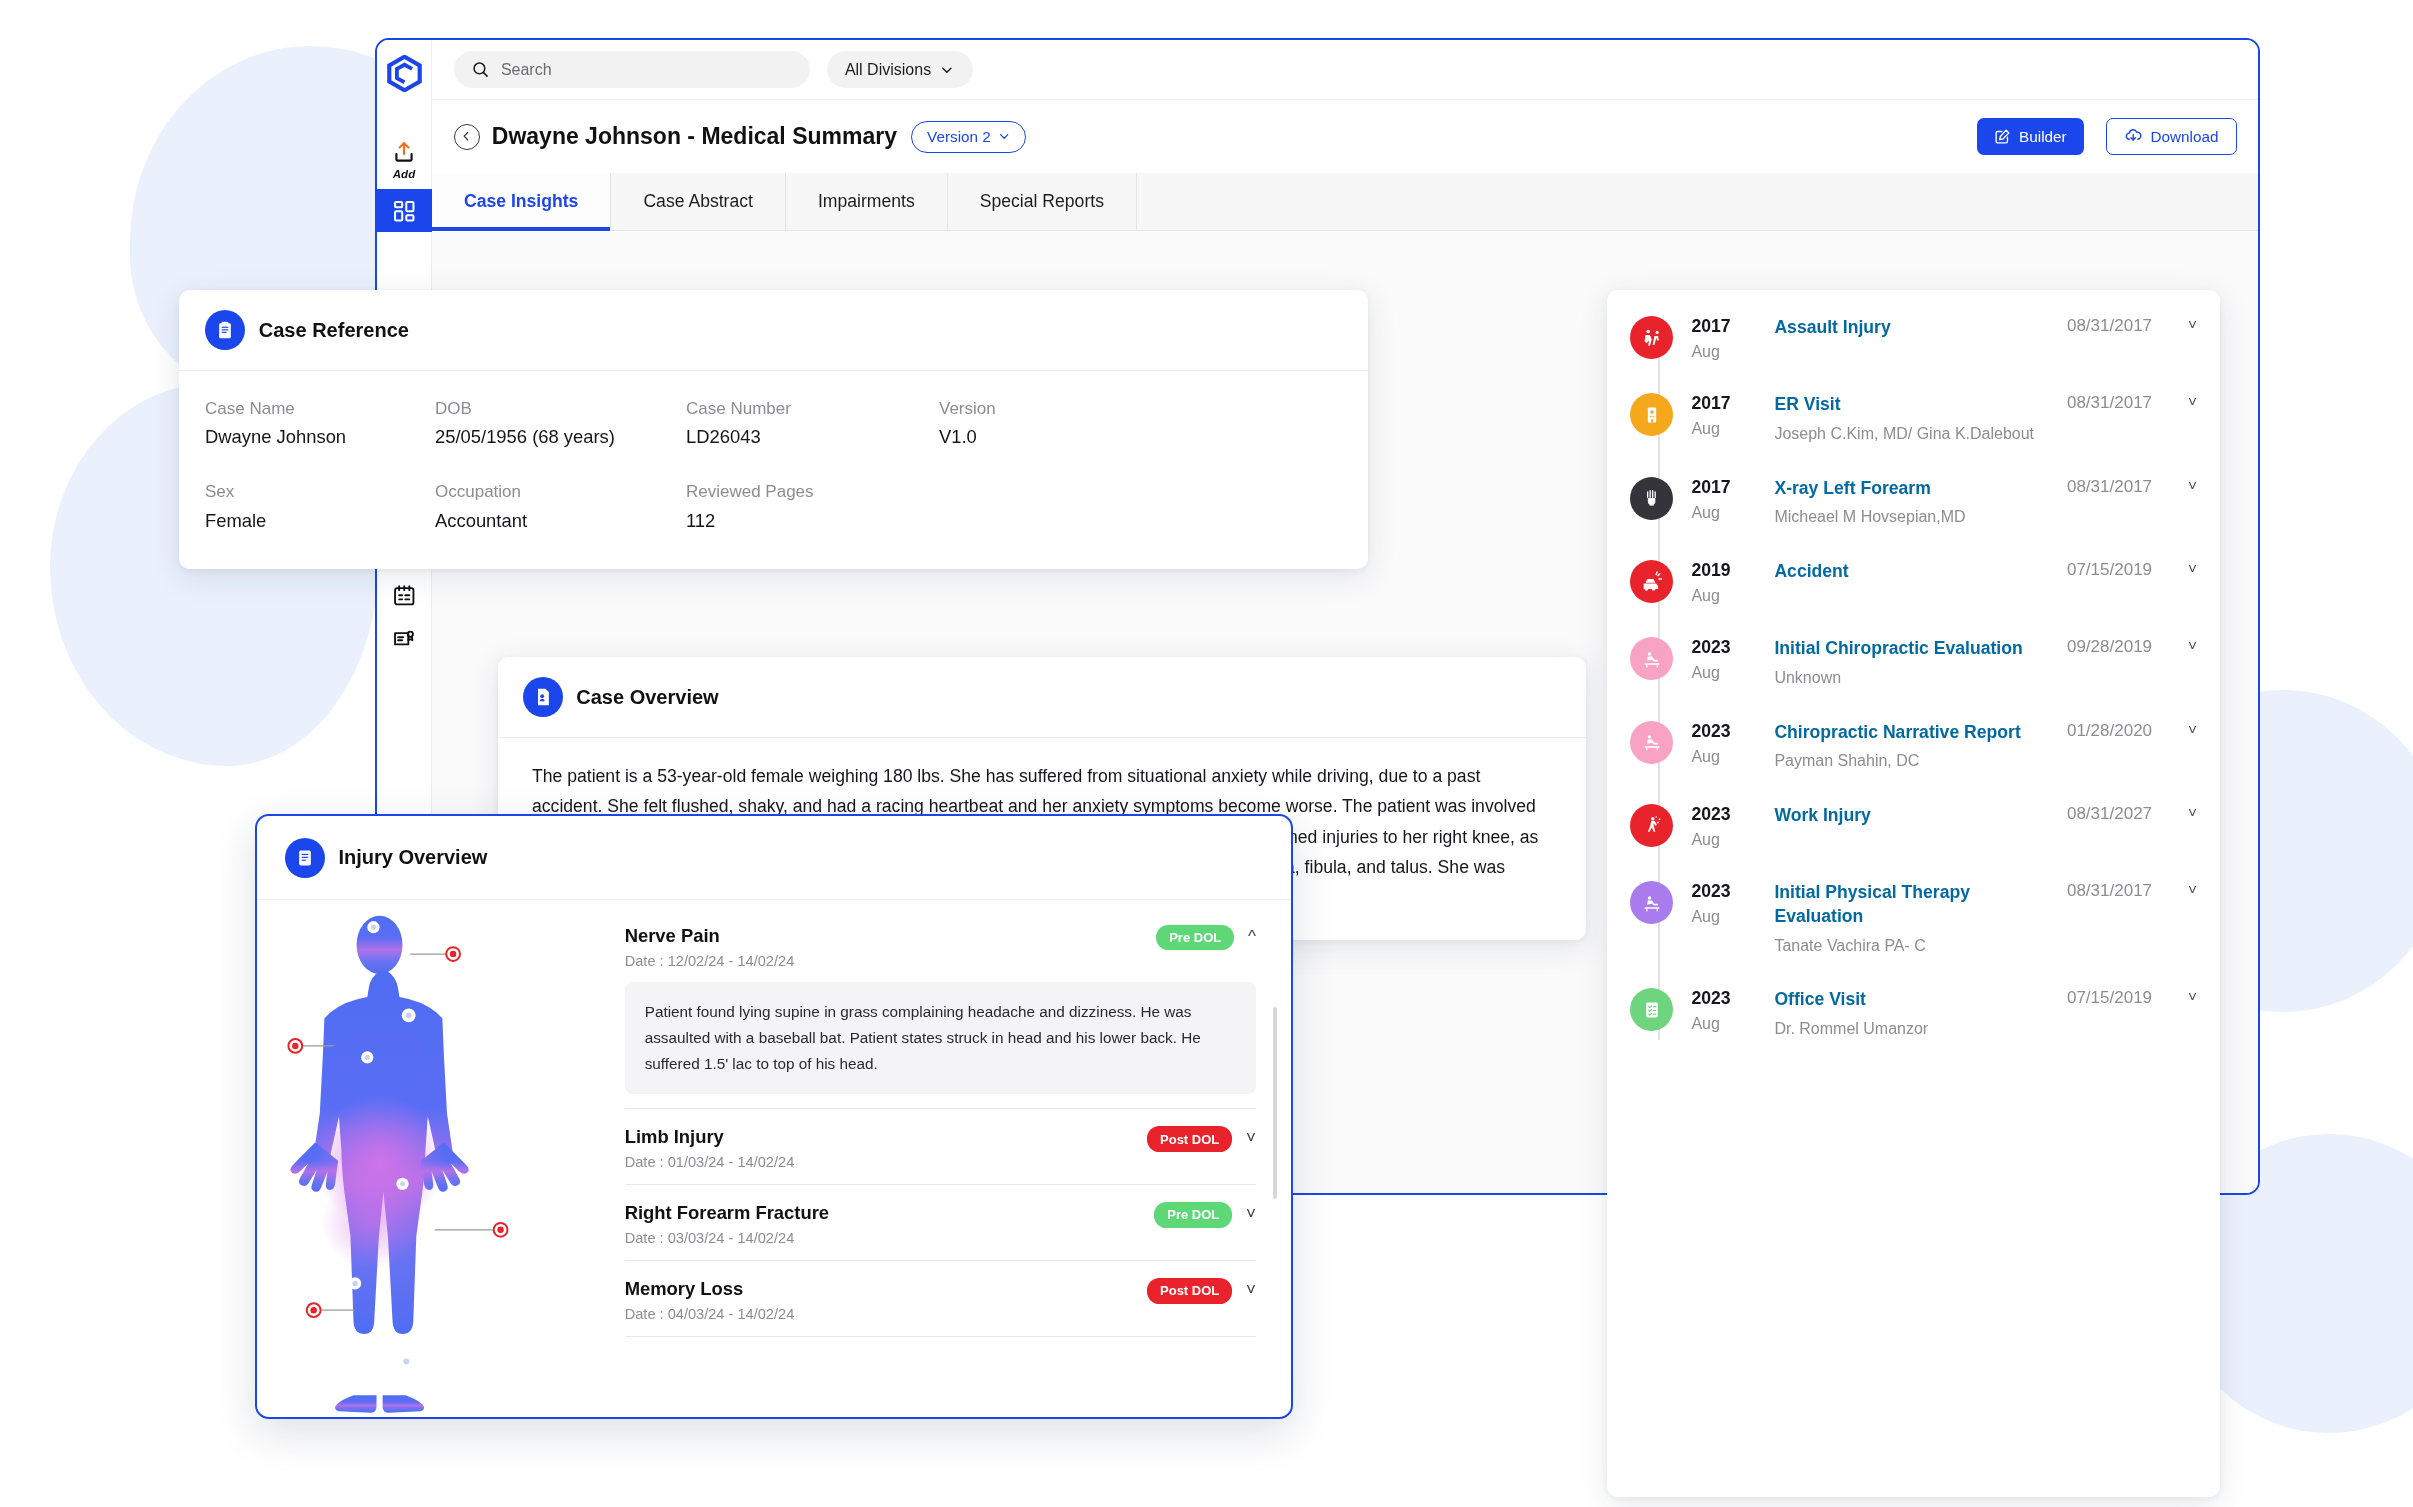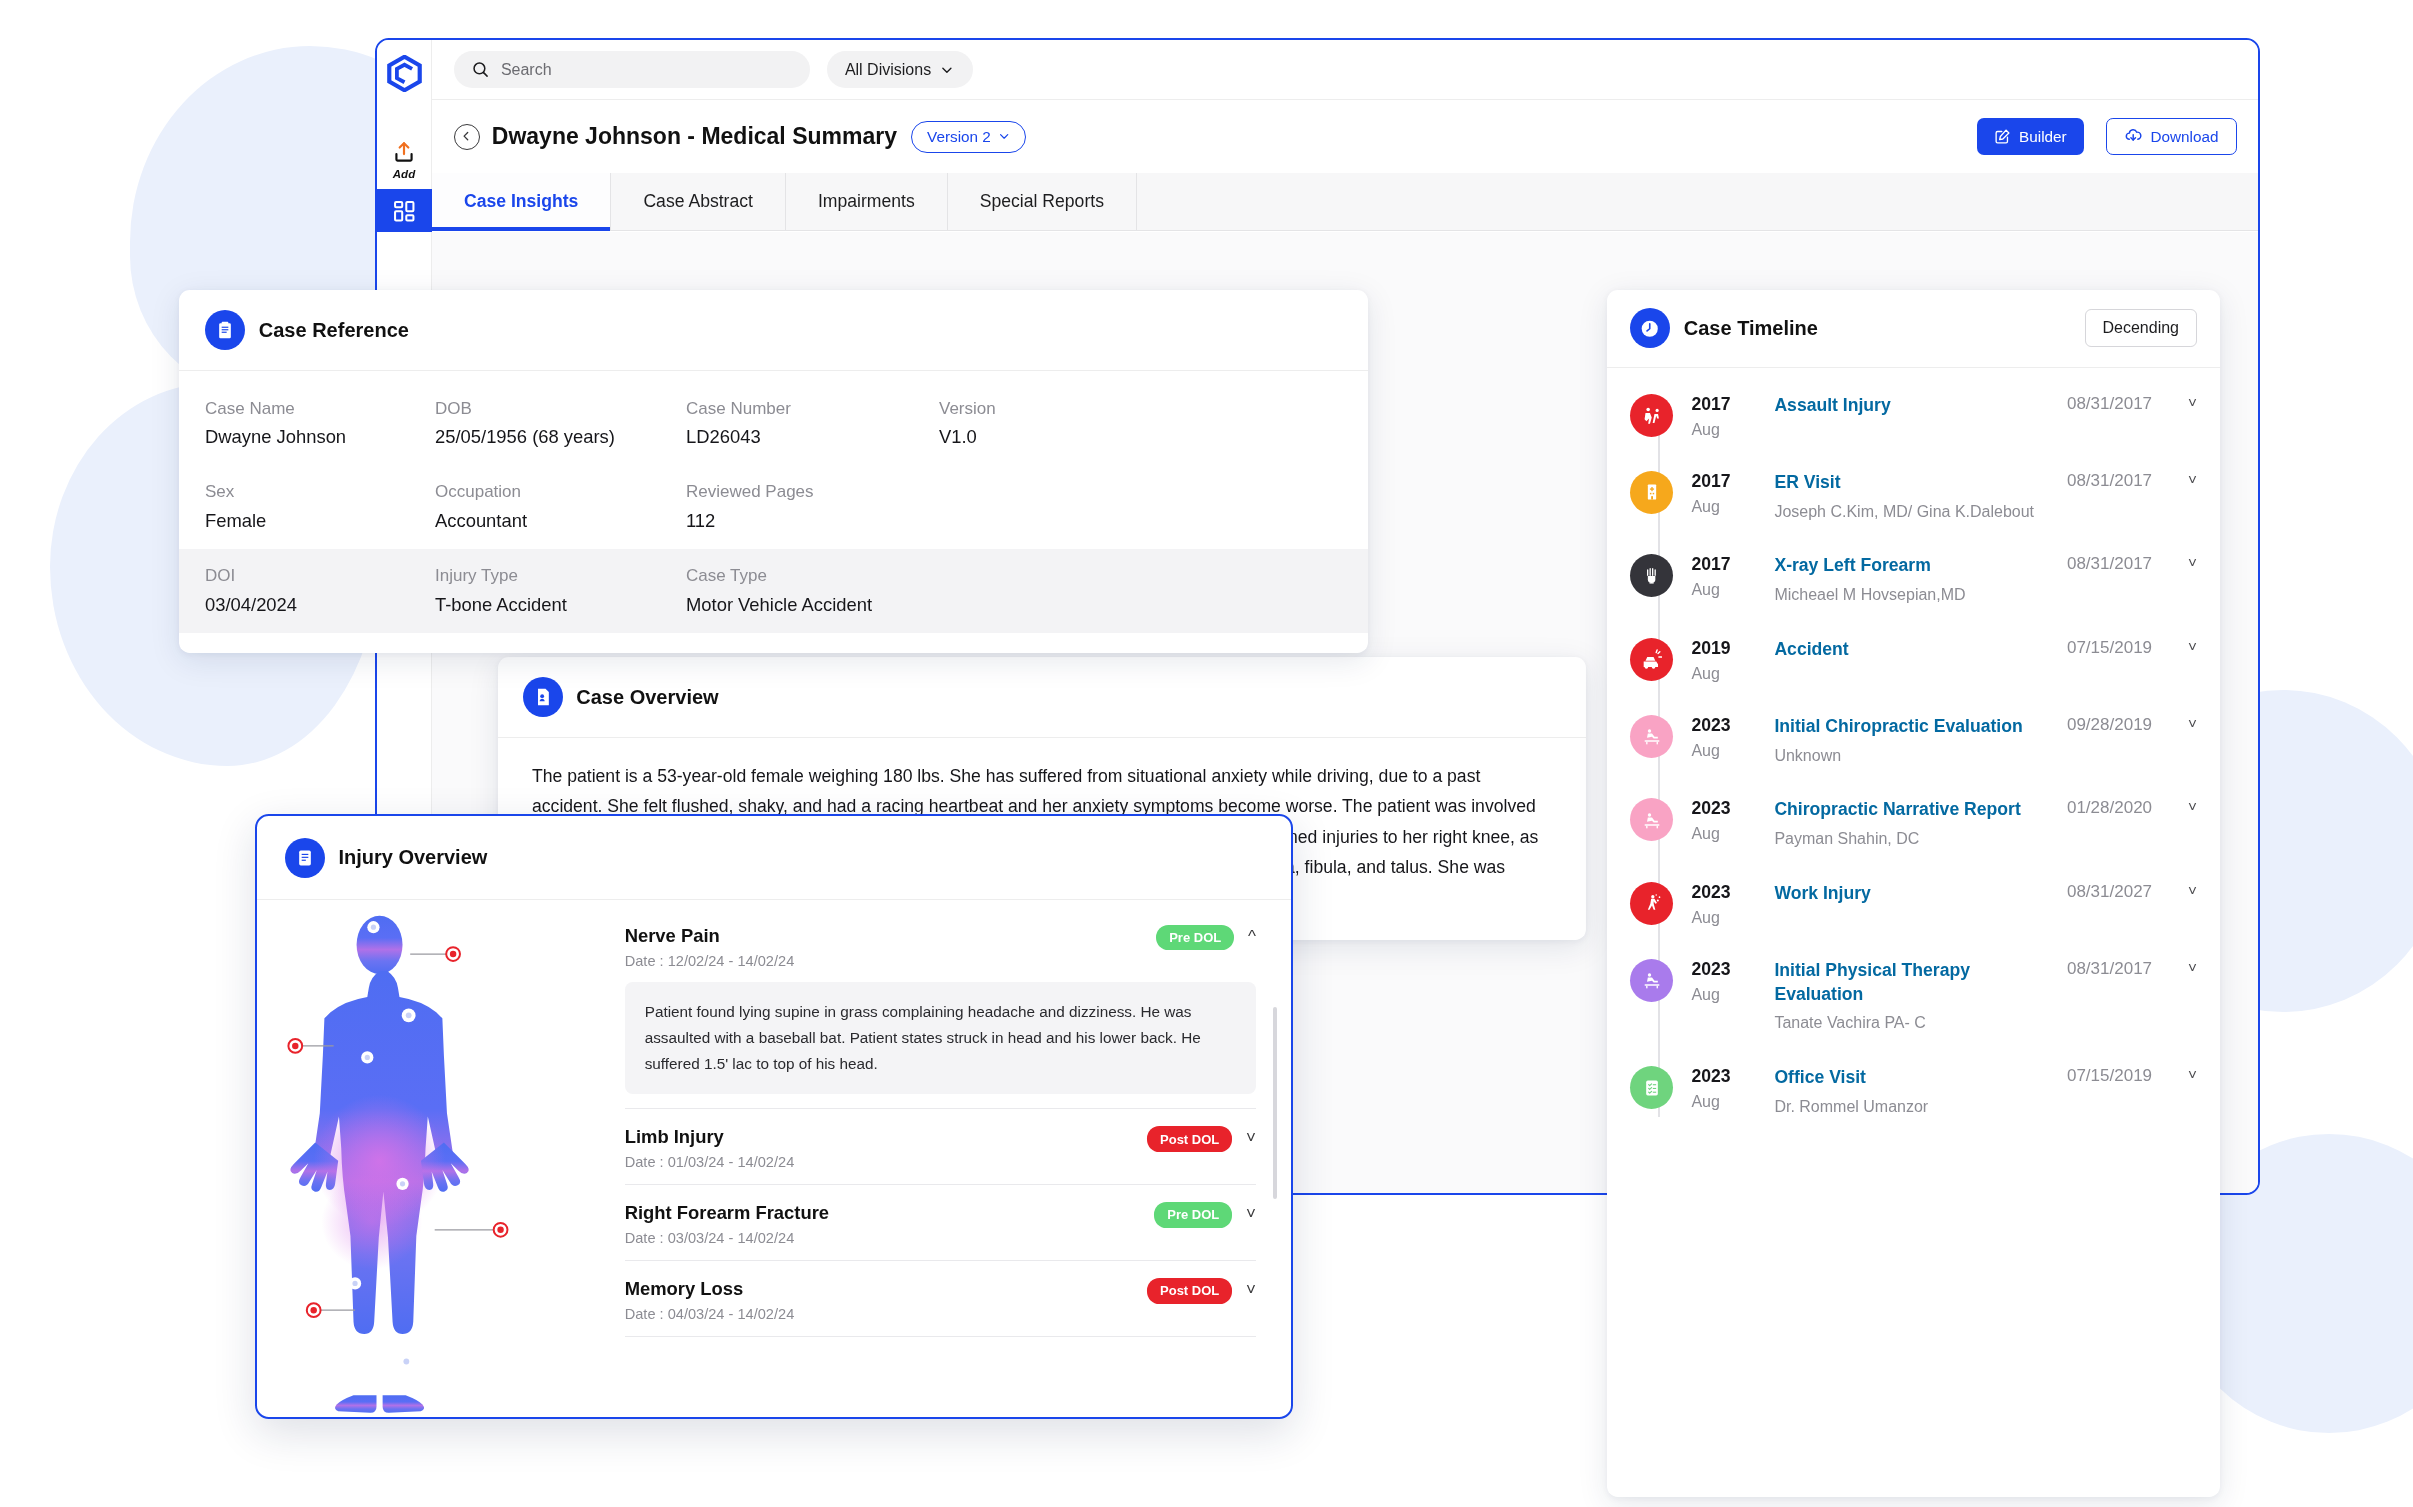--- a/index.html
+++ b/index.html
@@ -375,35 +375,20 @@
             <div class="ref-k">Sex</div>
             <div class="ref-v">Female</div>
           </div>
         <div>
             <div class="ref-k">Occupation</div>
             <div class="ref-v">Accountant</div>
           </div>
         <div>
             <div class="ref-k">Reviewed Pages</div>
             <div class="ref-v">112</div>
-          </div>
-        <div></div>
-      </div>
-      <div class="ref-row hl">
-        <div>
-            <div class="ref-k">DOI</div>
-            <div class="ref-v">03/04/2024</div>
-          </div>
-        <div>
-            <div class="ref-k">Injury Type</div>
-            <div class="ref-v">T-bone Accident</div>
-          </div>
-        <div>
-            <div class="ref-k">Case Type</div>
-            <div class="ref-v">Motor Vehicle Accident</div>
           </div>
         <div></div>
       </div>
     </div>
   </section>
 
   <section id="case-overview" class="card">
     <div class="card-head">
       <div class="card-icon">
         <svg width="20" height="20" viewBox="0 0 24 24" fill="#fff">
@@ -539,30 +524,20 @@
             </div>
             <span class="badge post">Post DOL</span>
             <span class="chev">˅</span>
           </div>
         </div>
       </div>
     </div>
   </section>
 
   <section id="case-timeline" class="card">
-    <div class="card-head">
-      <div class="card-icon">
-        <svg width="21.5" height="21.5" viewBox="0 0 24 24" fill="none">
-          <circle cx="12" cy="12" r="9" fill="#fff"></circle>
-          <path d="M12 6.5 V12 l-3 2.5" stroke="#1a46eb" stroke-width="1.8" stroke-linecap="round" stroke-linejoin="round" fill="none"></path>
-        </svg>
-      </div>
-      <div class="card-title">Case Timeline</div>
-      <button class="sortbtn">Decending</button>
-    </div>
 
     <div class="tl-body">
       <div class="tl-line"></div>
 
       <div class="tl-item">
         <div class="tl-dot" style="background:#e8232b">
           <svg width="21.5" height="21.5" viewBox="0 0 24 24" fill="#fff">
             <circle cx="8" cy="5" r="2"></circle>
               <path d="M5 9h5l2 5-2 7H8l1-6-3 3-2-2z"></path>
             <circle cx="18" cy="6" r="1.8"></circle>

